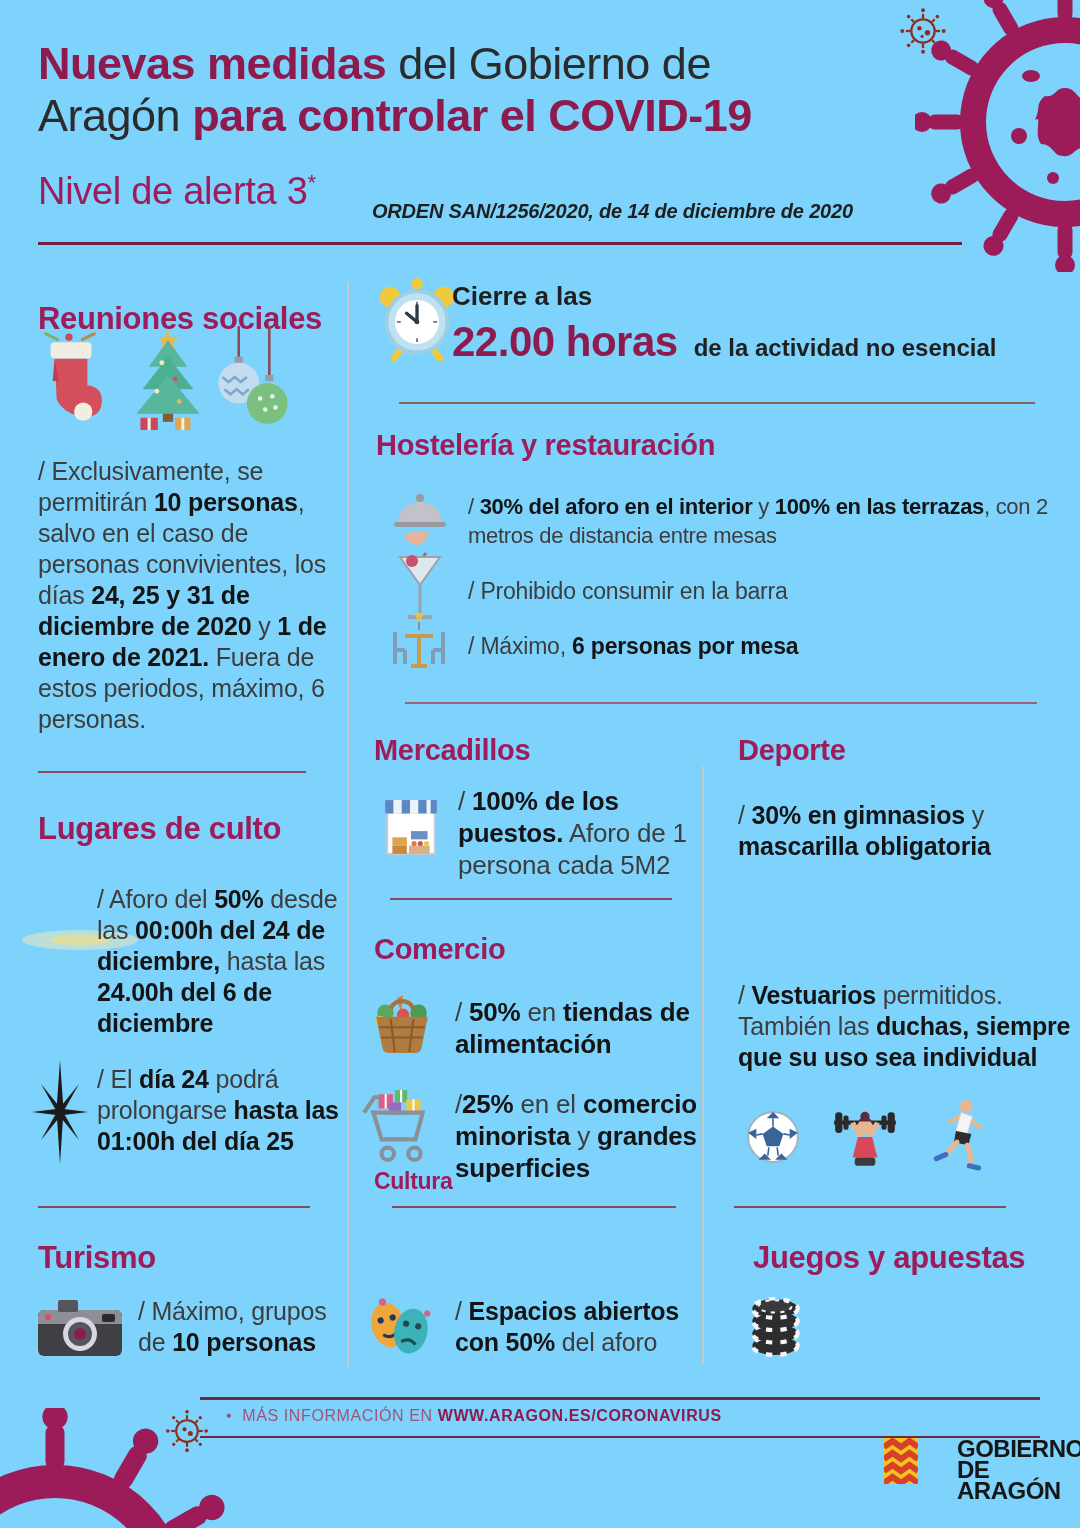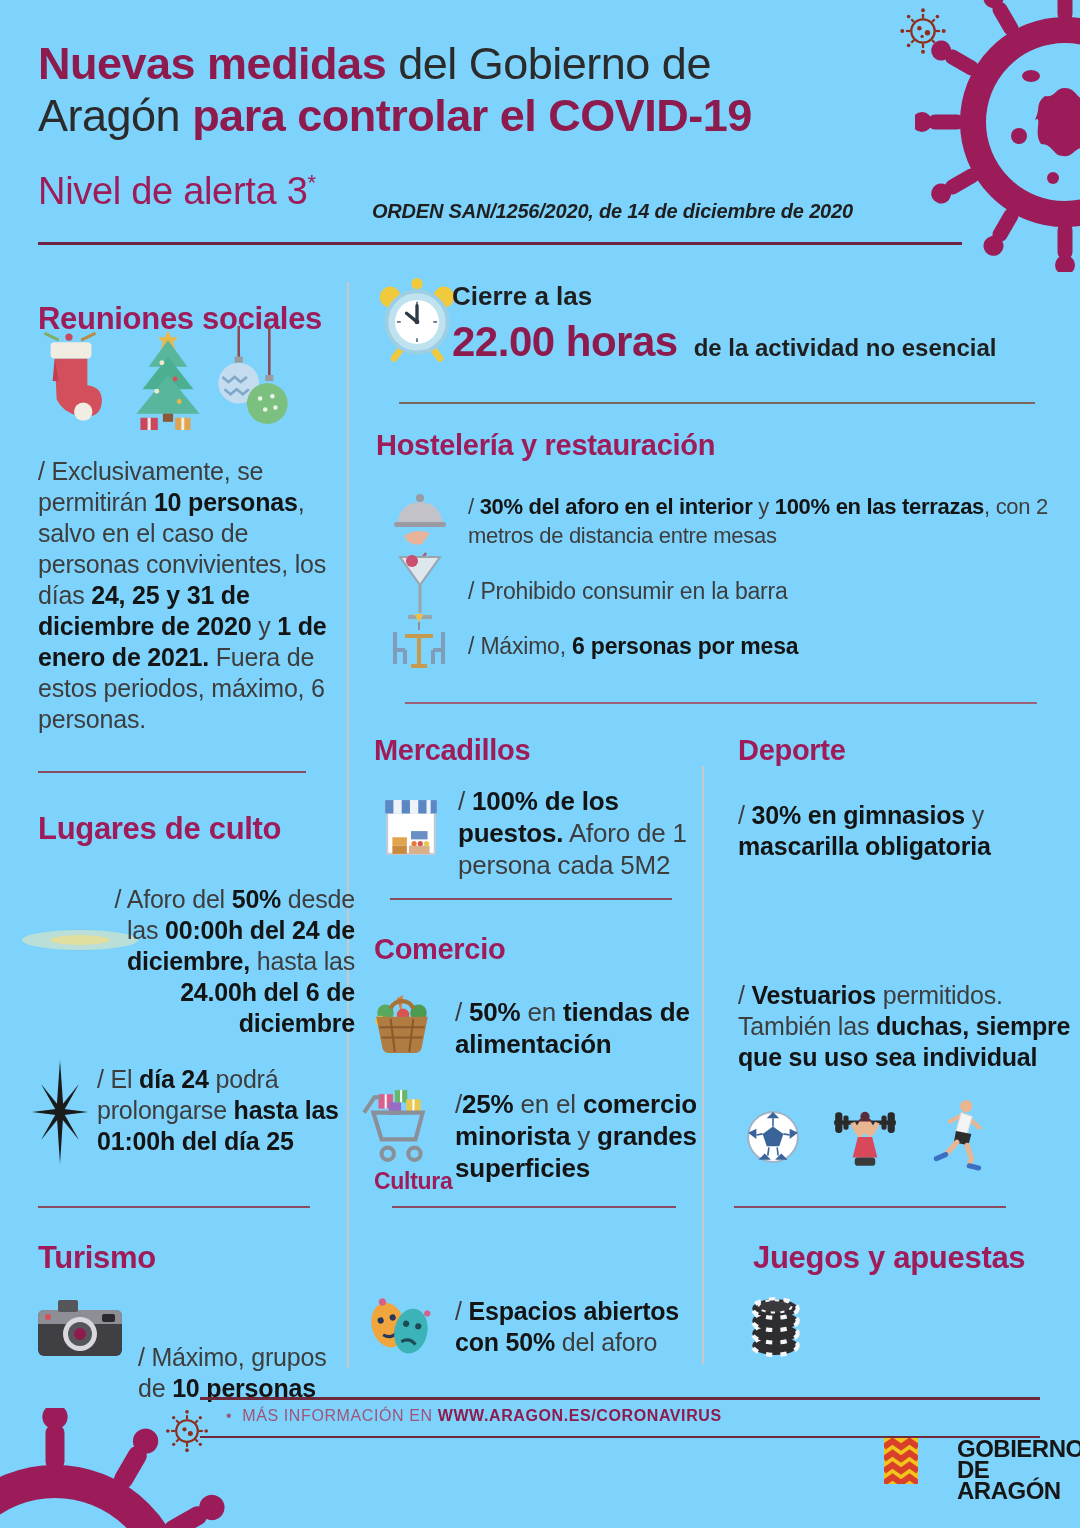--- a/index.html
+++ b/index.html
@@ -213,21 +213,21 @@
   <div class="abs hline" style="left:38px;top:771px;width:268px;"></div>
 
   <div class="abs heading" style="left:38px;top:811px;font-size:31px;">Lugares de culto</div>
 
   <div class="abs icon" style="left:18px;top:912px;">
     <svg width="128" height="56" viewBox="0 0 128 56">
       <ellipse cx="62" cy="28" rx="58" ry="10" fill="#f5ecb4" opacity="0.5"></ellipse>
       <ellipse cx="62" cy="28" rx="30" ry="5" fill="#eedf8e" opacity="0.75"></ellipse>
     </svg>
   </div>
-  <div class="abs seg" style="left:97px;top:884px;width:258px;font-size:25px;line-height:31px;text-align:right;"><span>/ Aforo del </span><span class="b">50%</span><span>  desde las </span><span class="b">00:00h del 24 de diciembre,</span><span> hasta las </span><span class="b">24.00h del 6 de diciembre</span></div>
+  <div class="abs seg" style="left:97px;top:884px;width:258px;font-size:25px;line-height:31px;"><span>/ Aforo del </span><span class="b">50%</span><span>  desde las </span><span class="b">00:00h del 24 de diciembre,</span><span> hasta las </span><span class="b">24.00h del 6 de diciembre</span></div>
 
   <div class="abs icon" style="left:28px;top:1056px;">
     <svg width="64" height="112" viewBox="0 0 64 112">
       <g fill="#1b1b1b">
         <polygon points="32,4 35.5,54 32,108 28.5,54"></polygon>
         <polygon points="4,56 32,52.5 60,56 32,59.5"></polygon>
         <polygon points="13,28 34,54 51,84 30,58"></polygon>
         <polygon points="51,28 34,58 13,84 30,54"></polygon>
       </g>
     </svg>
@@ -242,21 +242,21 @@
       <rect x="2" y="14" width="84" height="46" rx="6" fill="#3f3f44"></rect>
       <path d="M2 20 a6 6 0 0 1 6 -6 h72 a6 6 0 0 1 6 6 v8 h-84 z" fill="#8e8e96"></path>
       <rect x="22" y="4" width="20" height="12" rx="2" fill="#55555c"></rect>
       <circle cx="44" cy="38" r="17" fill="#d8d8de"></circle>
       <circle cx="44" cy="38" r="12" fill="#55555c"></circle>
       <circle cx="44" cy="38" r="6" fill="#8e1b4d"></circle>
       <rect x="66" y="18" width="13" height="8" rx="2" fill="#2a2a2e"></rect>
       <circle cx="12" cy="21" r="3" fill="#d44f5c"></circle>
     </svg>
   </div>
-  <div class="abs seg" style="left:138px;top:1296px;width:208px;font-size:25px;line-height:31px;margin-top:46px;"><span>/ Máximo, grupos de </span><span class="b">10 personas</span></div>
+  <div class="abs seg" style="left:138px;top:1296px;width:208px;font-size:25px;line-height:31px;"><span>/ Máximo, grupos de </span><span class="b">10 personas</span></div>
 
   <div class="abs icon" style="left:374px;top:276px;">
     <svg width="86" height="88" viewBox="0 0 90 92">
       <line x1="30" y1="74" x2="21" y2="86" stroke="#f0c93c" stroke-width="7" stroke-linecap="round"></line>
       <line x1="60" y1="74" x2="69" y2="86" stroke="#f0c93c" stroke-width="7" stroke-linecap="round"></line>
       <circle cx="17" cy="22" r="11" fill="#f0c93c"></circle>
       <circle cx="73" cy="22" r="11" fill="#f0c93c"></circle>
       <circle cx="45" cy="8" r="6" fill="#f0c93c"></circle>
       <circle cx="45" cy="48" r="32" fill="#bfe2f0" stroke="#9ccfe3" stroke-width="4"></circle>
       <circle cx="45" cy="48" r="23" fill="#ffffff"></circle>

